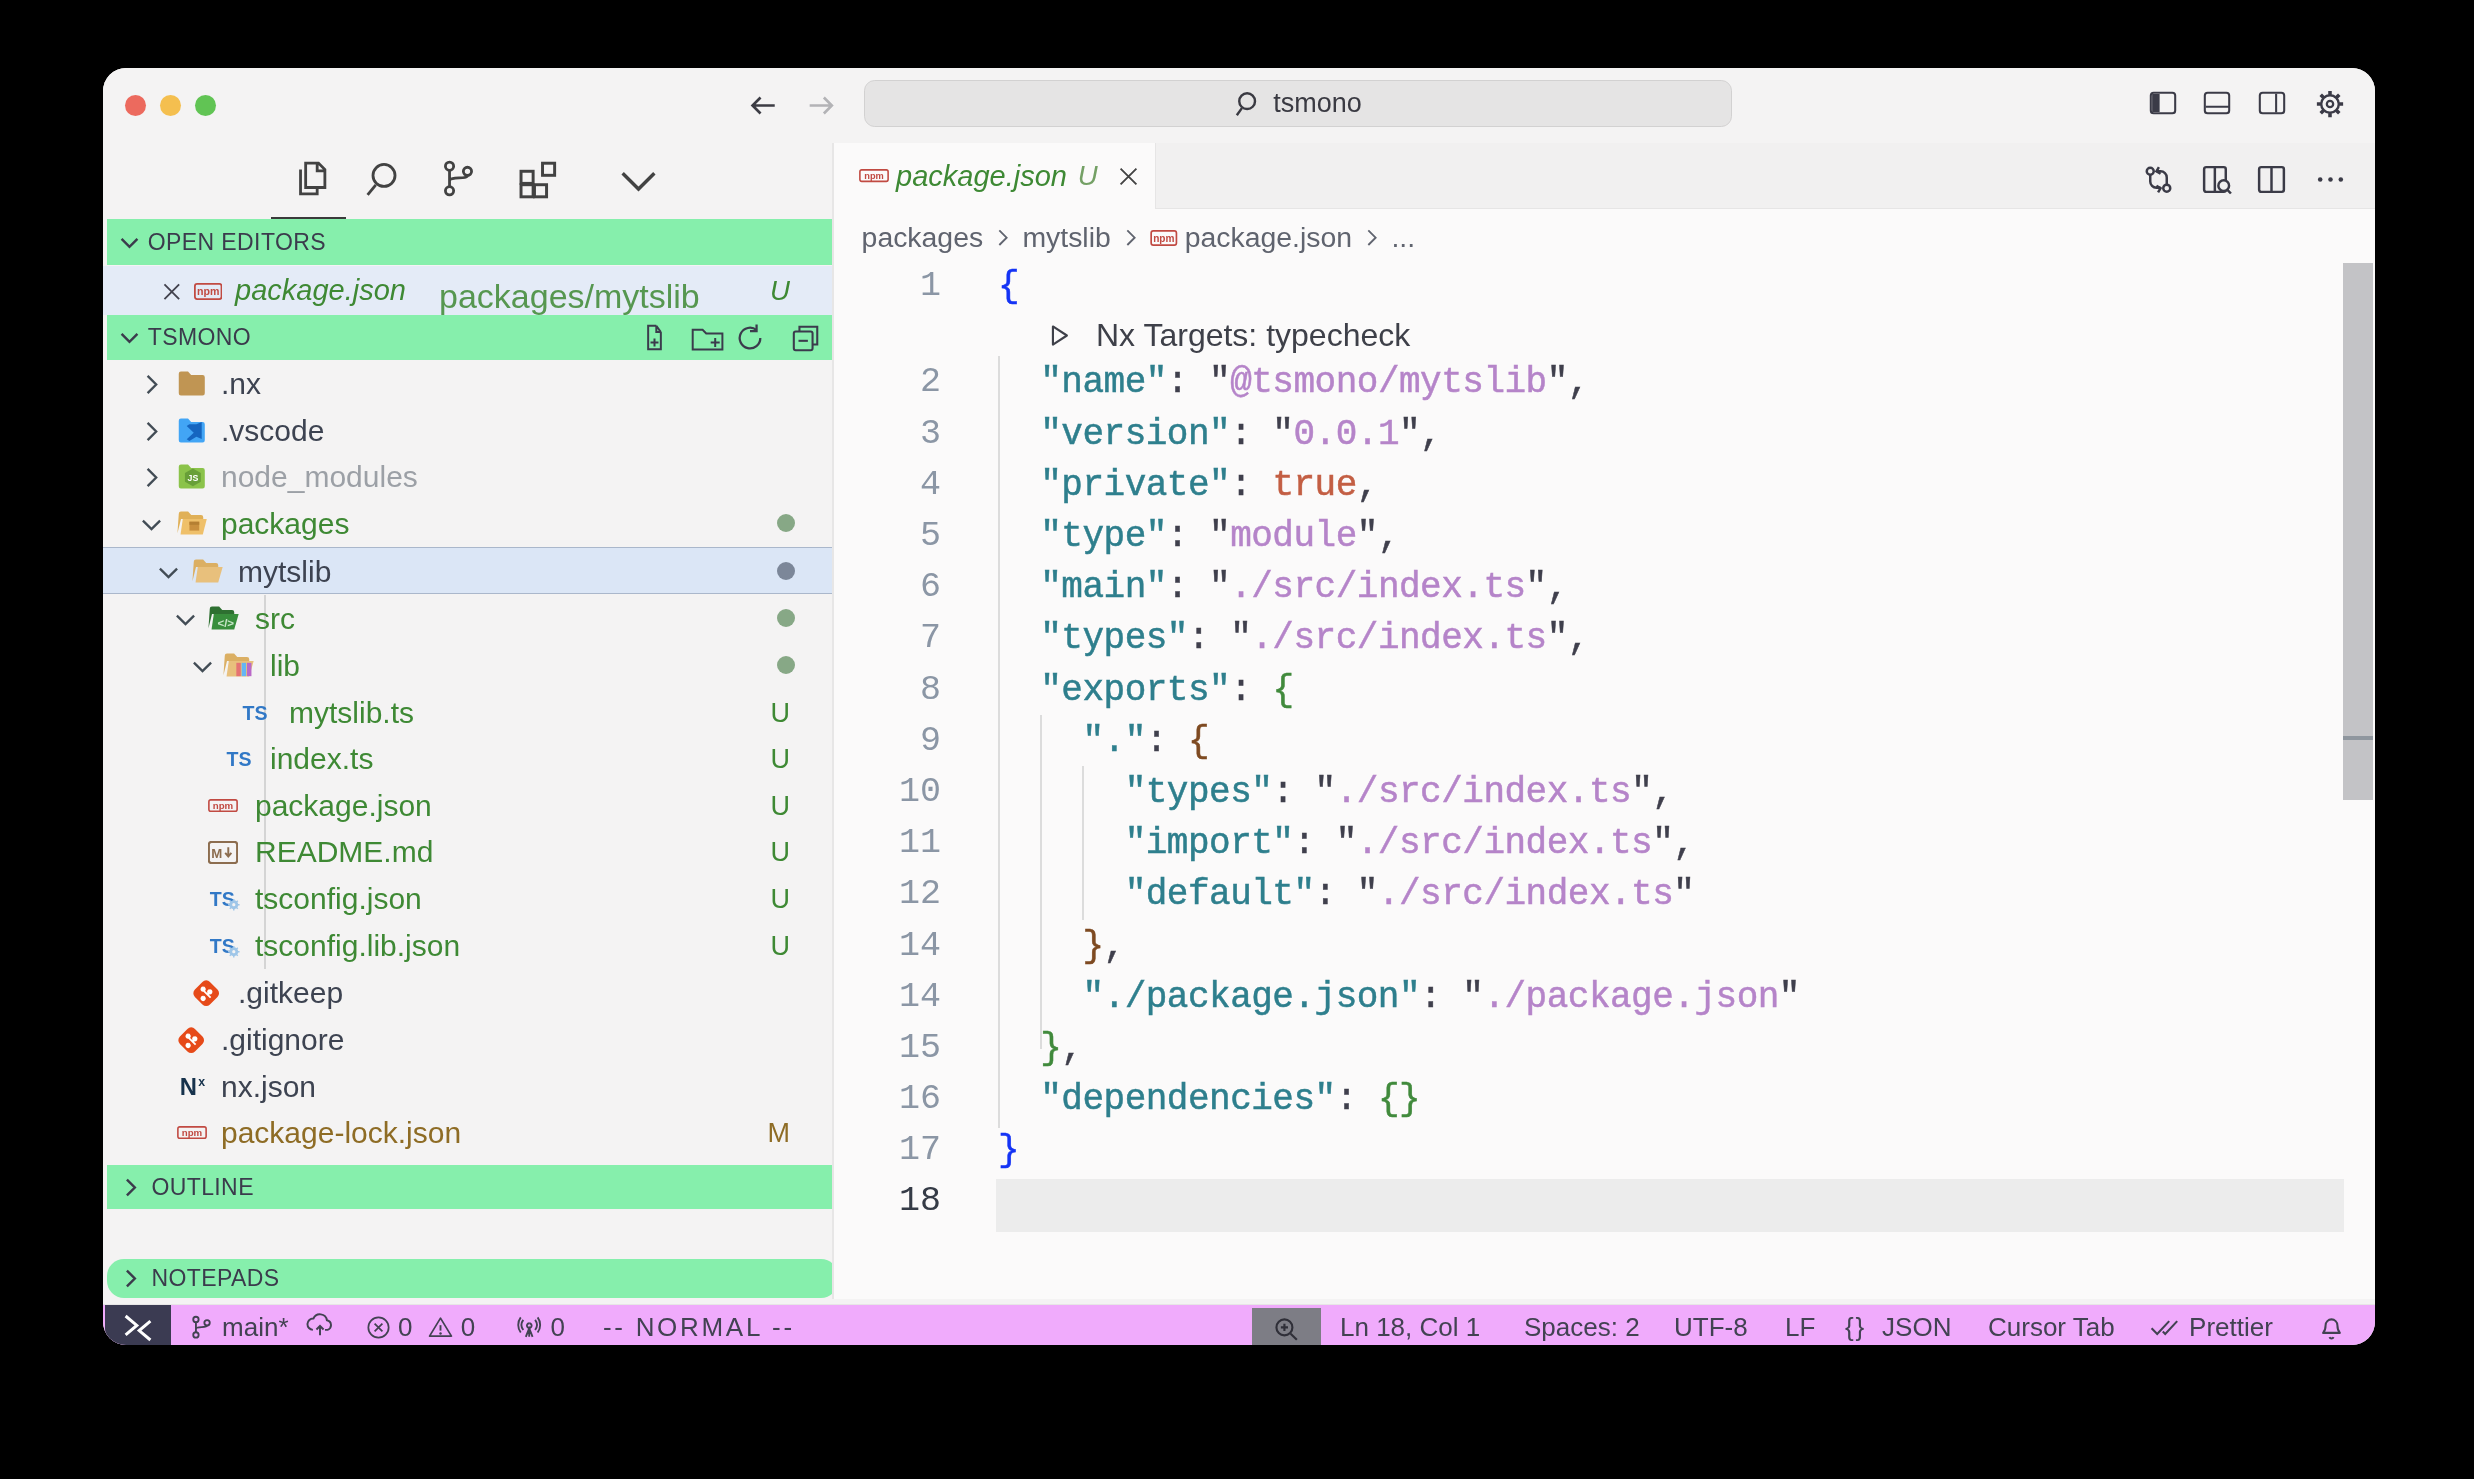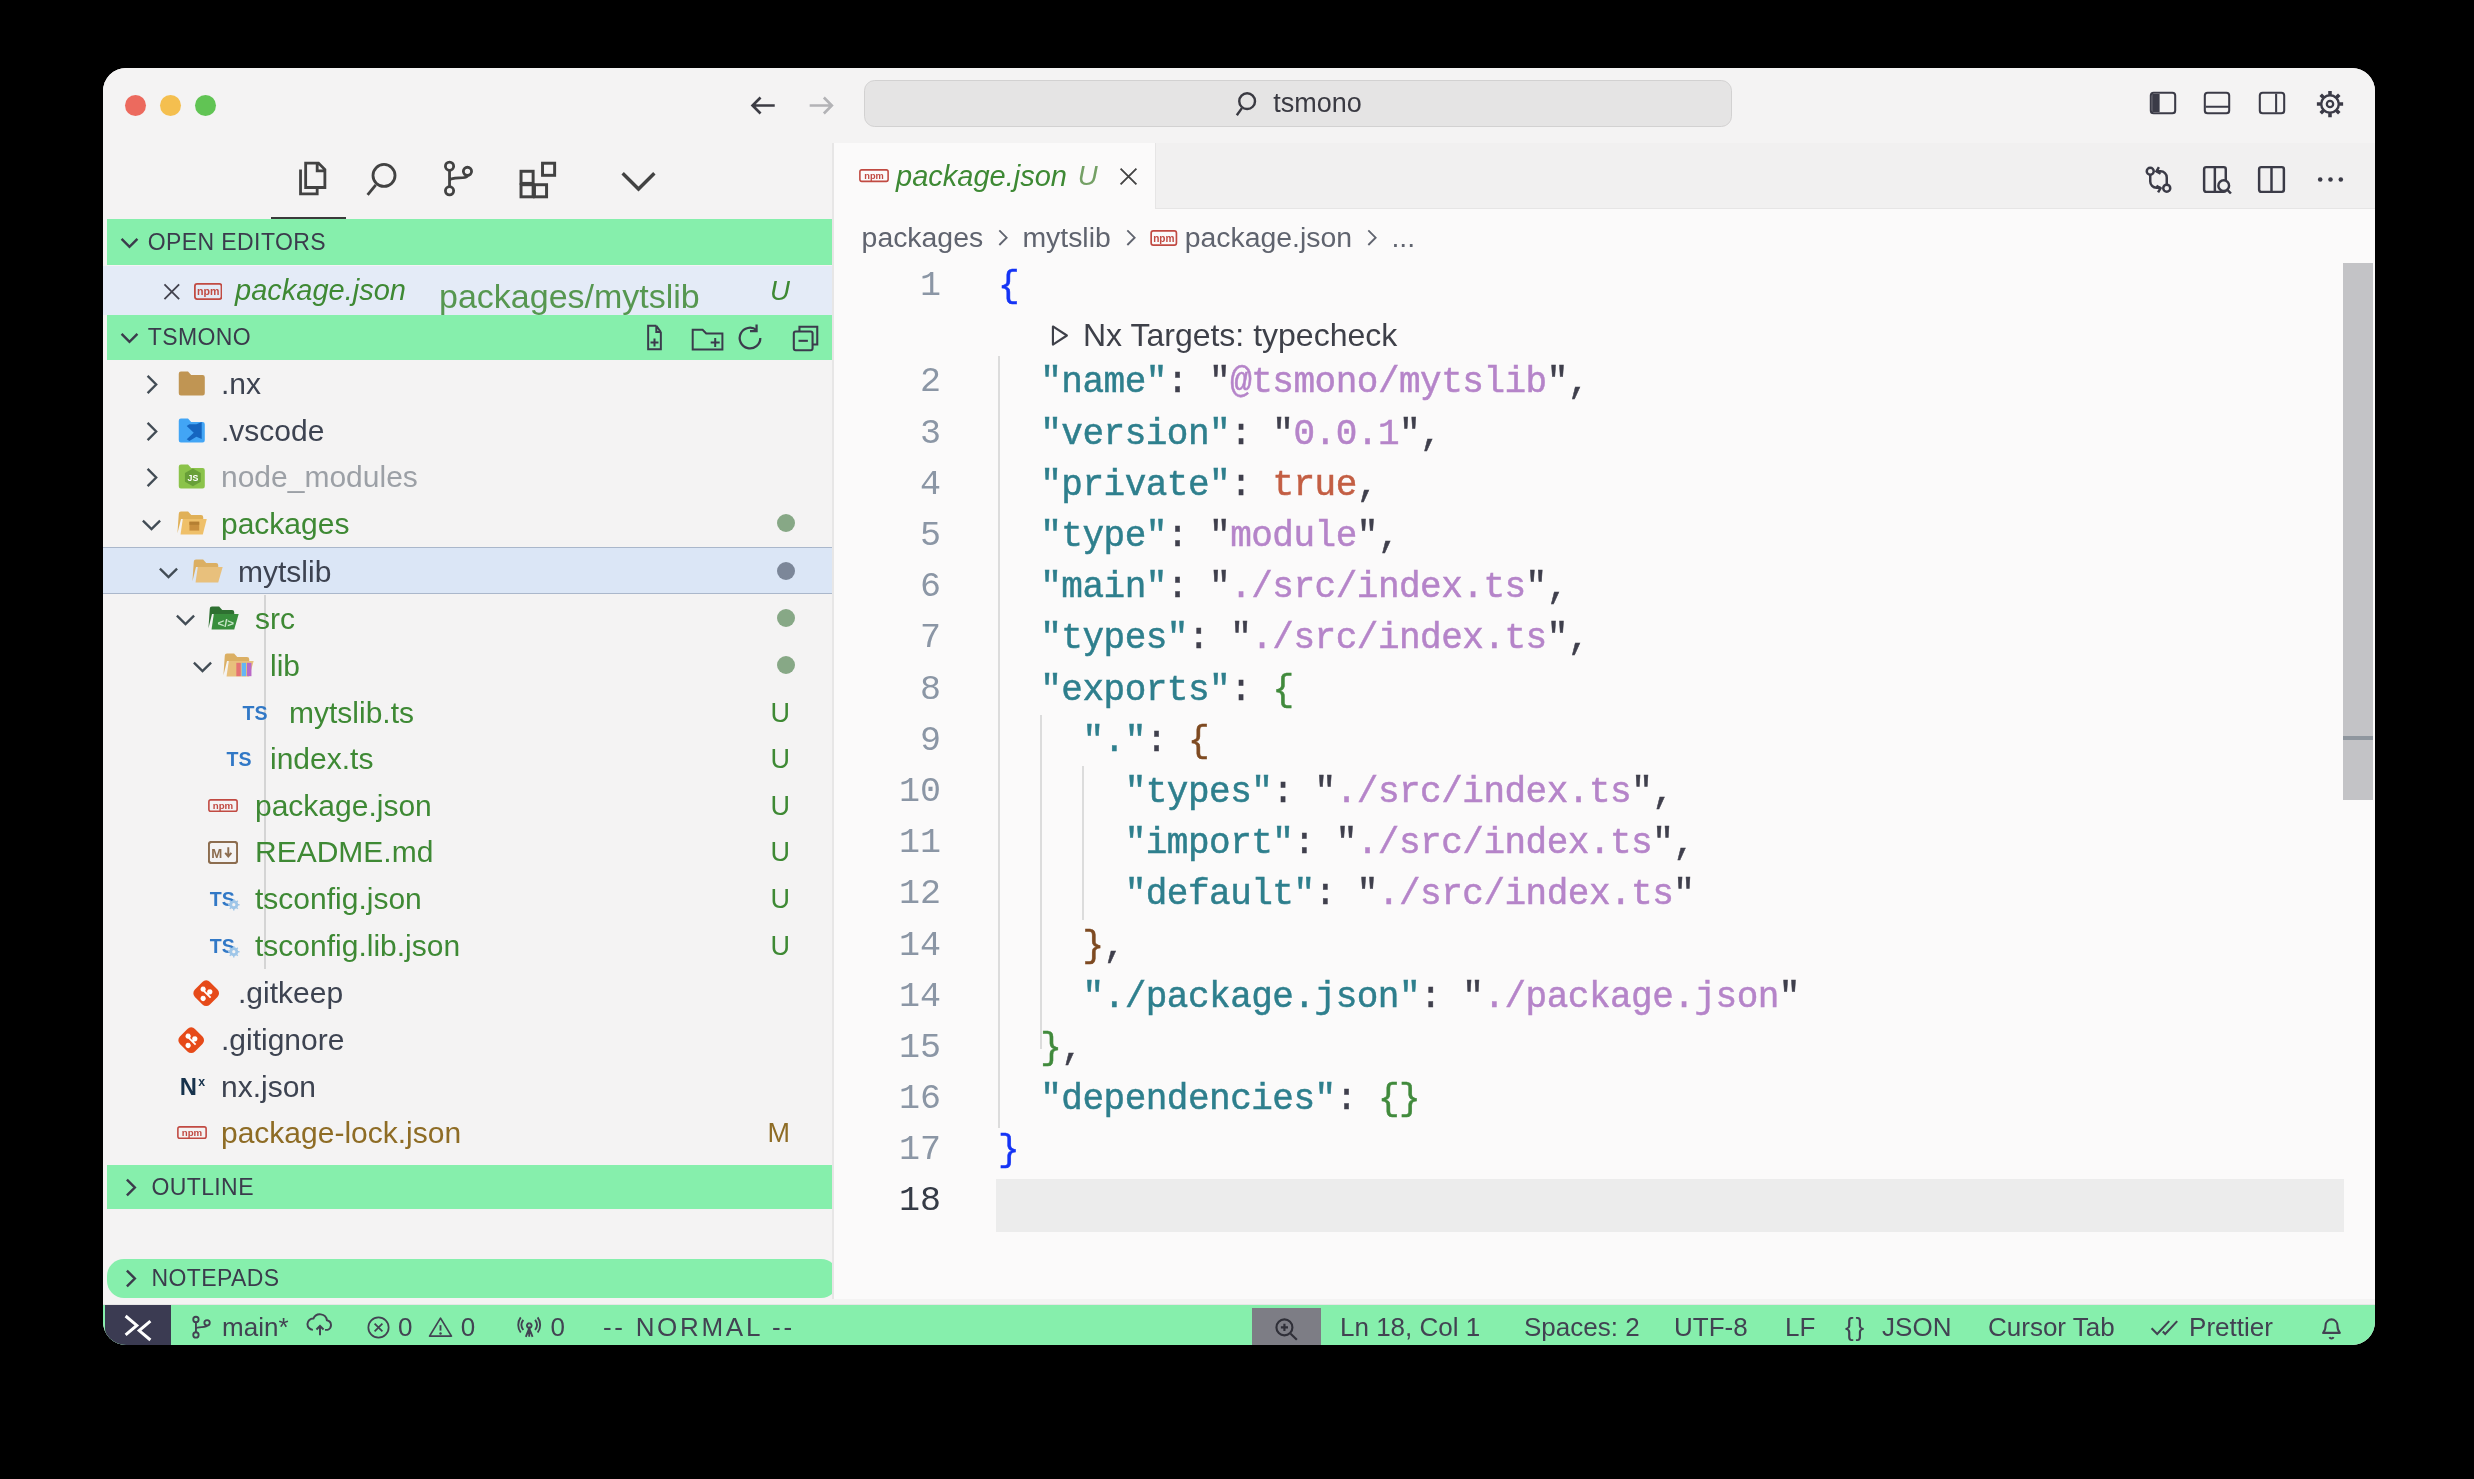--- a/index.html
+++ b/index.html
@@ -43,21 +43,21 @@
 .tl { color:#2e7f8d; } 
 .pu { color:#3f3f4c; } 
 .st { color:#b584c9; } 
 .kw { color:#c35e43; } 
 .b1 { color:#1433f5; }
 .b2 { color:#418a3c; }
 .b3 { color:#7e4a21; }
 .guide { position:absolute; width:1.8px; background:#dcdcdc; }
 
 
-#statusbar { position:absolute; left:0; bottom:0; width:100%; height:41px; background:#86efac; border-top:1.8px solid #e7e6e6; color:#424252; font-size:26px; }
+#statusbar { position:absolute; left:0; bottom:0; width:100%; height:41px; background:#f0abfc; border-top:1.8px solid #e7e6e6; color:#424252; font-size:26px; }
 .sitem { position:absolute; top:0; height:45px; display:flex; align-items:center; gap:7.1px; }
 </style>
 </head>
 <body>
 <div id="win">
 
   <div id="titlebar">
     <div class="light" style="left:22px; background:#ec6a5e;"></div>
     <div class="light" style="left:57px; background:#f4bf4f;"></div>
     <div class="light" style="left:92px; background:#61c454;"></div>
@@ -448,21 +448,21 @@
     <div class="ln" style="top:879px;">15</div>
     <div class="ln" style="top:930px;">16</div>
     <div class="ln" style="top:981px;">17</div>
     <div class="ln" style="top:1032px; color:#353b46;">18</div>
 
     <div class="cl" style="left:164px; top:117px;"><span class="b1">{</span></div>
     <div class="abs" style="left:214px; top:172px; height:41px; display:flex; align-items:center; font-size:32px; color:#3e4049;">
       <svg width="23" height="27" viewBox="0 0 14 16">
           <path d="M3 2.5 L11.5 8 L3 13.5 Z" stroke="#3e4049" stroke-width="1.3" fill="none" stroke-linejoin="round"></path>
         </svg>
-      <span style="margin-left:12px;">Nx Targets: typecheck</span>
+      <span style="margin-left:25px;">Nx Targets: typecheck</span>
     </div>
     <div class="cl" style="left:164px; top:213px;"><span>  </span><span class="tl">"name"</span><span class="pu">: "</span><span class="st">@tsmono/mytslib</span><span class="pu">",</span></div>
     <div class="cl" style="left:164px; top:265px;"><span>  </span><span class="tl">"version"</span><span class="pu">: "</span><span class="st">0.0.1</span><span class="pu">",</span></div>
     <div class="cl" style="left:164px; top:316px;"><span>  </span><span class="tl">"private"</span><span class="pu">: </span><span class="kw">true</span><span class="pu">,</span></div>
     <div class="cl" style="left:164px; top:367px;"><span>  </span><span class="tl">"type"</span><span class="pu">: "</span><span class="st">module</span><span class="pu">",</span></div>
     <div class="cl" style="left:164px; top:418px;"><span>  </span><span class="tl">"main"</span><span class="pu">: "</span><span class="st">./src/index.ts</span><span class="pu">",</span></div>
     <div class="cl" style="left:164px; top:469px;"><span>  </span><span class="tl">"types"</span><span class="pu">: "</span><span class="st">./src/index.ts</span><span class="pu">",</span></div>
     <div class="cl" style="left:164px; top:521px;"><span>  </span><span class="tl">"exports"</span><span class="pu">: </span><span class="b2">{</span></div>
     <div class="cl" style="left:164px; top:572px;"><span>    </span><span class="tl">"."</span><span class="pu">: </span><span class="b3">{</span></div>
     <div class="cl" style="left:164px; top:623px;"><span>      </span><span class="tl">"types"</span><span class="pu">: "</span><span class="st">./src/index.ts</span><span class="pu">",</span></div>

